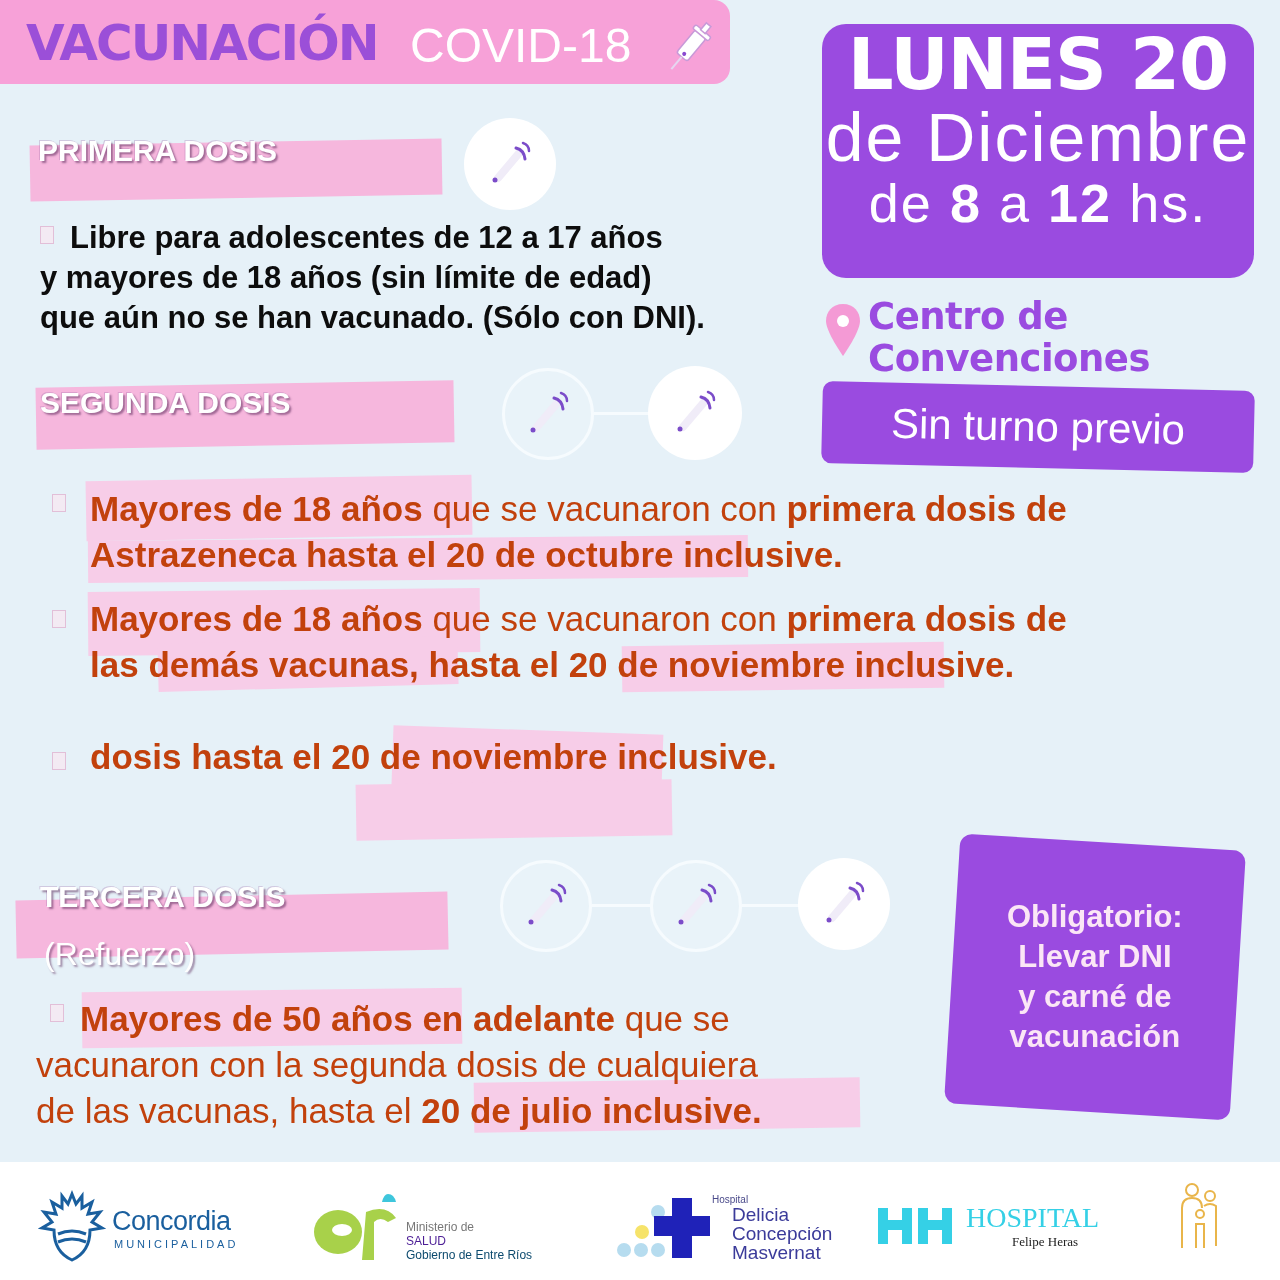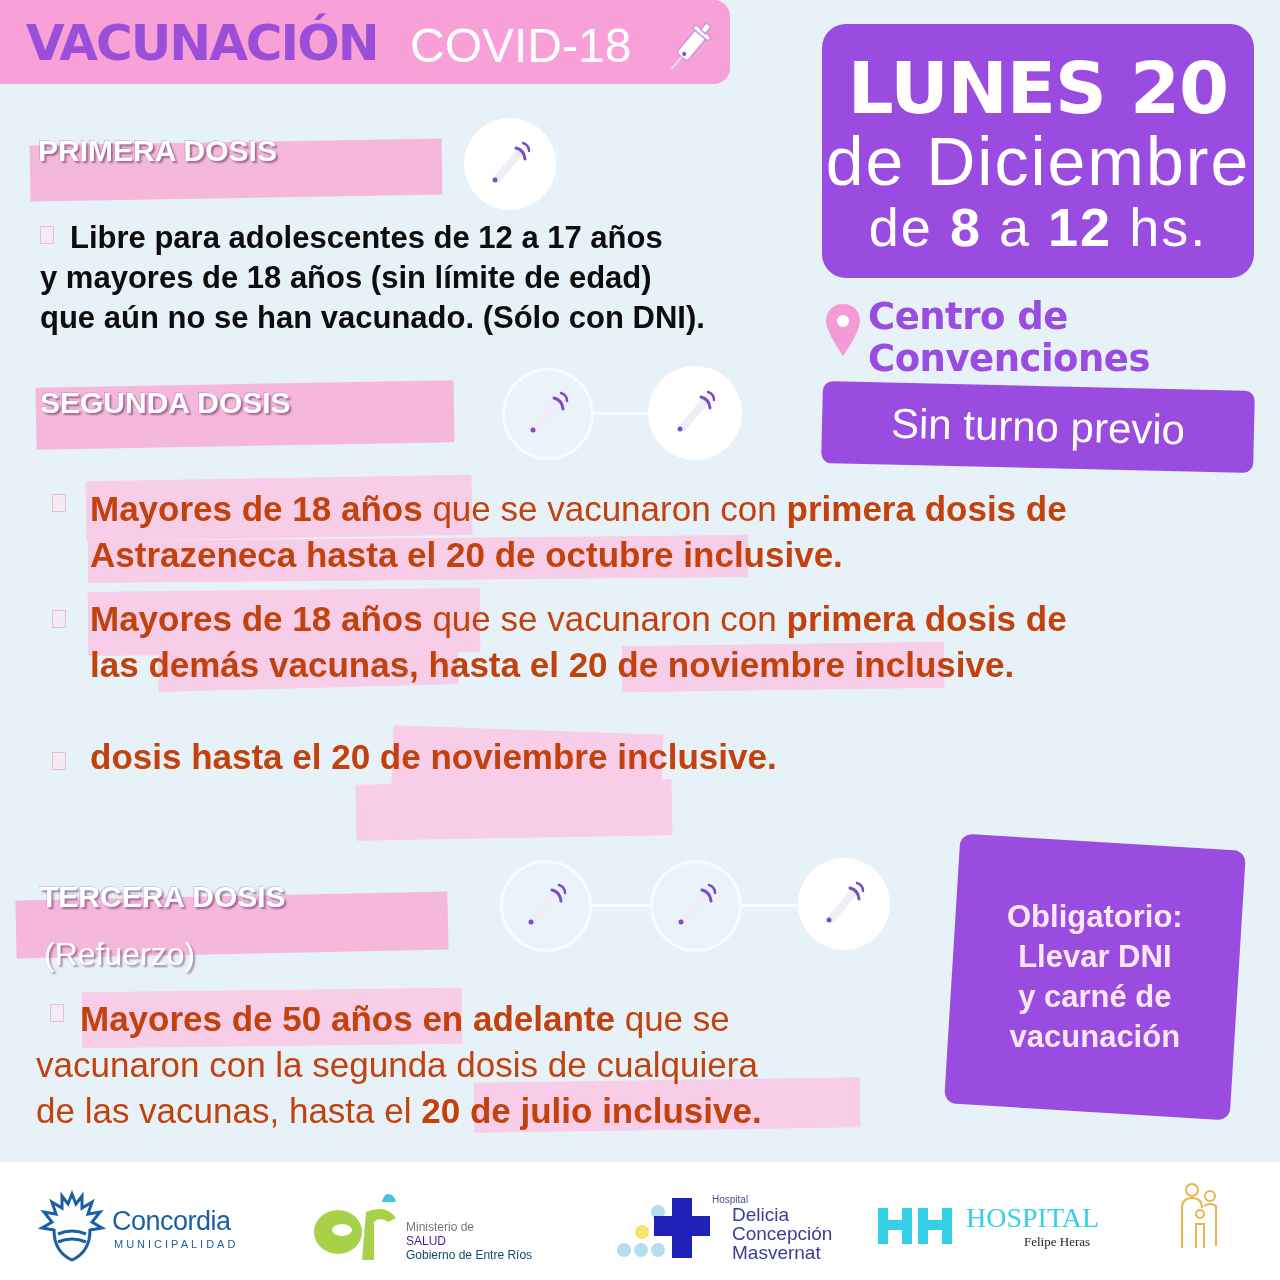--- a/index.html
+++ b/index.html
@@ -63,21 +63,21 @@
   .hlpad { background: #f7cde8; }
 
   
   .date-box {
     left: 822px; top: 24px; width: 432px; height: 254px;
     background: #9a4be0; border-radius: 24px;
     color: #ffffff; text-align: center;
   }
   .date-line1 {
     font-family: "DejaVu Sans", sans-serif; font-weight: bold;
-    font-size: 72px; letter-spacing: -1px; margin-top: 24px; line-height: 80px;
+    font-size: 72px; letter-spacing: -1px; line-height: 80px;
   }
   .date-line2 { font-size: 68px; line-height: 66px; letter-spacing: 2px; }
   .date-line3 { font-size: 54px; line-height: 66px; letter-spacing: 2px; }
   .date-line3 b { font-weight: bold; }
 
   .pin {
     left: 824px; top: 302px; width: 38px; height: 56px;
   }
   .place-text {
     left: 868px; top: 296px;
@@ -317,21 +317,21 @@
     <div class="hdcm-big" style="position:absolute;left:118px;top:33px;">Concepción</div>
     <div class="hdcm-big" style="position:absolute;left:118px;top:52px;">Masvernat</div>
   </div>
 
   <div class="logo" style="left:876px;top:40px;width:240px;height:50px;">
     <svg width="80" height="40" viewBox="0 0 80 40" style="position:absolute;left:0;top:4px;">
       <path d="M2 2 h10 v12 h14 v-12 h10 v36 h-10 v-14 h-14 v14 h-10 z" fill="#35d0e6"></path>
       <path d="M42 2 h10 v12 h14 v-12 h10 v36 h-10 v-14 h-14 v14 h-10 z" fill="#35d0e6"></path>
     </svg>
     <div class="hfh-word" style="position:absolute;left:90px;top:0px;">HOSPITAL</div>
-    <div class="hfh-sub" style="position:absolute;left:148px;top:32px;">Felipe Heras</div>
+    <div class="hfh-sub" style="position:absolute;left:136px;top:32px;">Felipe Heras</div>
   </div>
 
   <svg class="logo" style="left:1170px;top:20px;" width="60" height="72" viewBox="0 0 60 72">
     <circle cx="22" cy="8" r="6" fill="none" stroke="#e9b54a" stroke-width="2"></circle>
     <circle cx="40" cy="14" r="5" fill="none" stroke="#e9b54a" stroke-width="2"></circle>
     <circle cx="30" cy="32" r="4" fill="none" stroke="#e9b54a" stroke-width="2"></circle>
     <path d="M12 66 v-40 q0 -10 10 -10 q10 0 10 10 M34 24 q6 -4 12 0 v40 M26 66 v-24 h8 v24" fill="none" stroke="#e9b54a" stroke-width="2"></path>
   </svg>
 </div>
 

